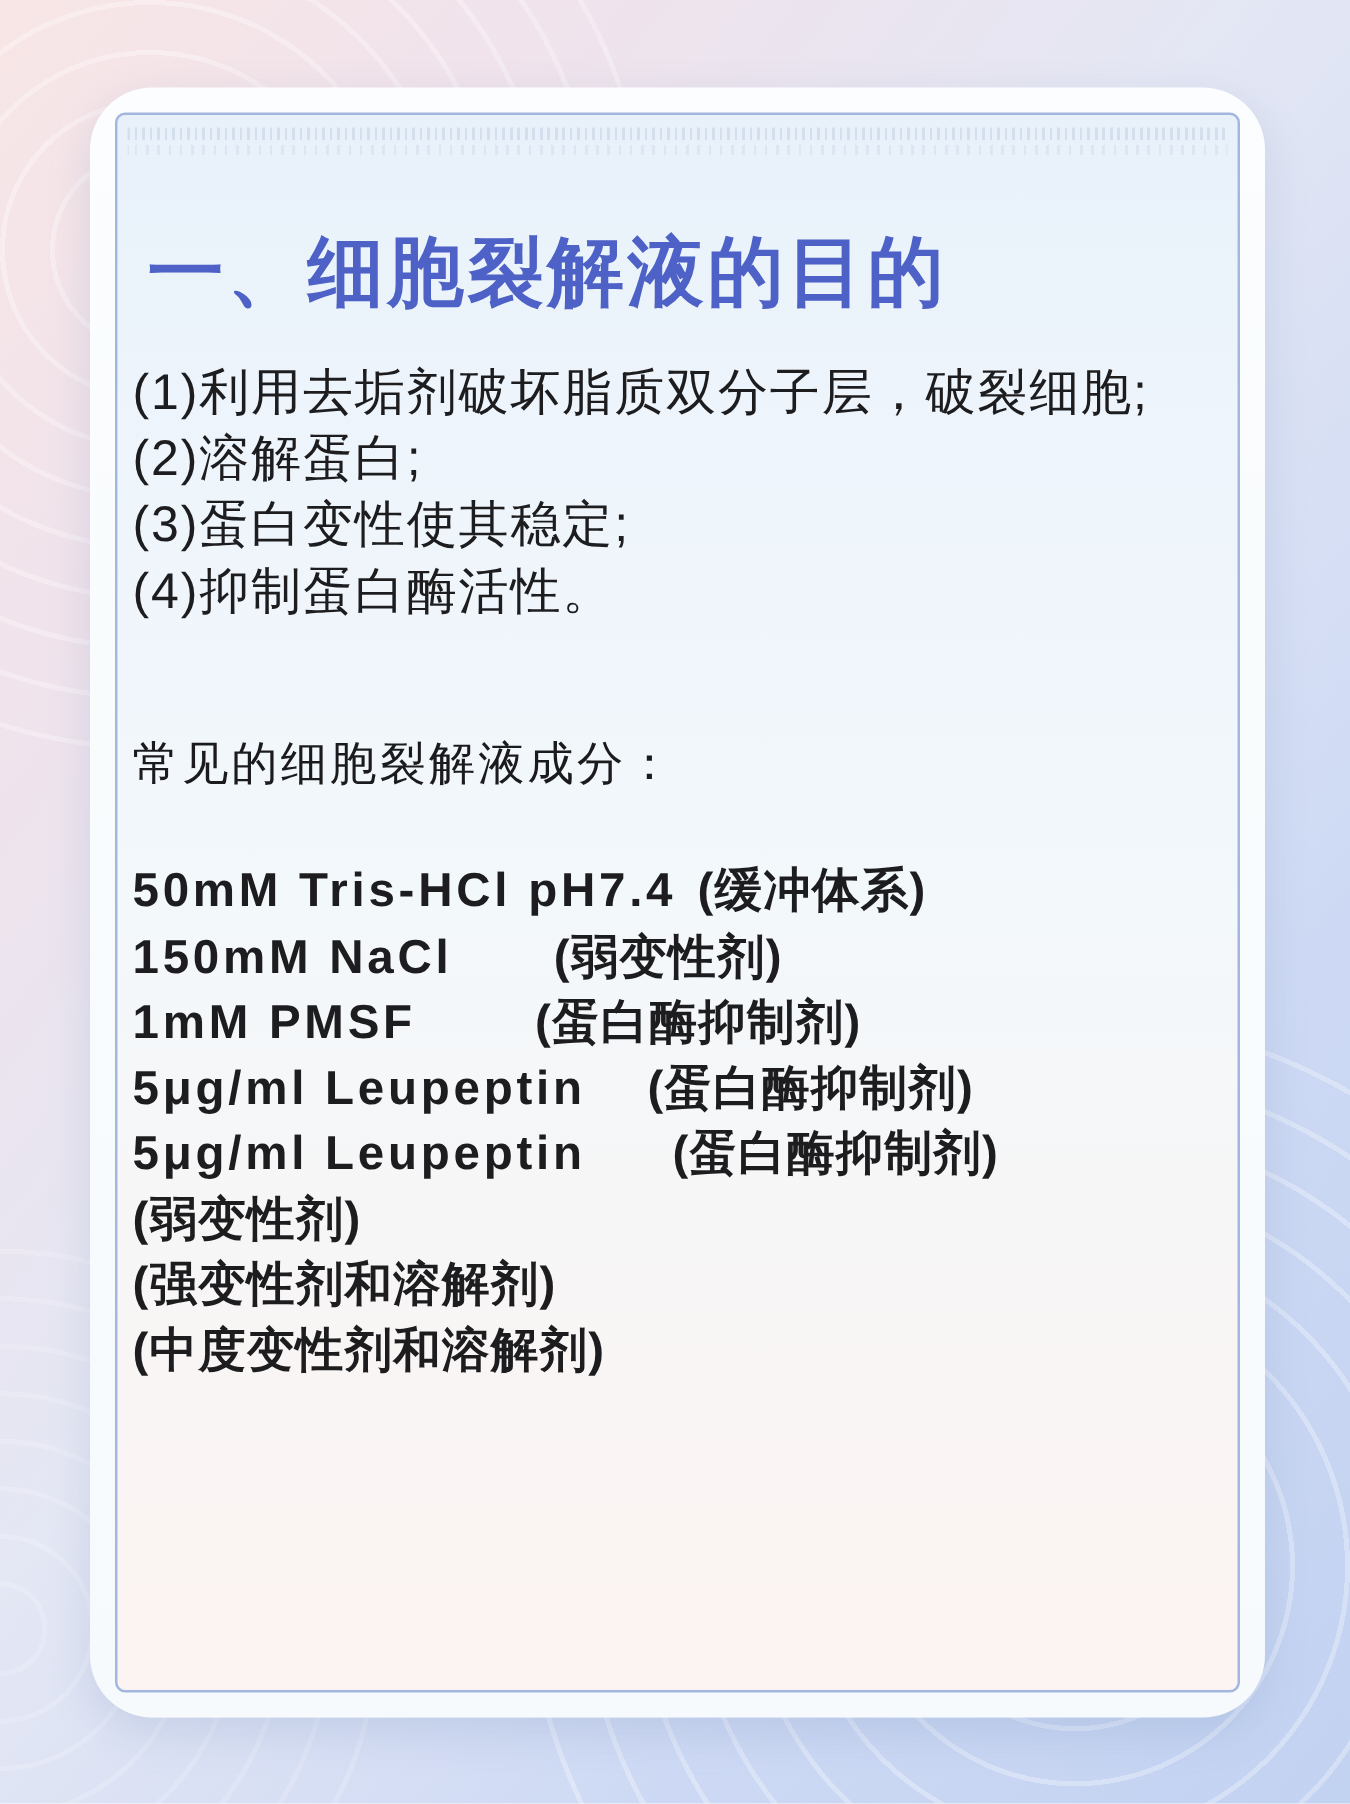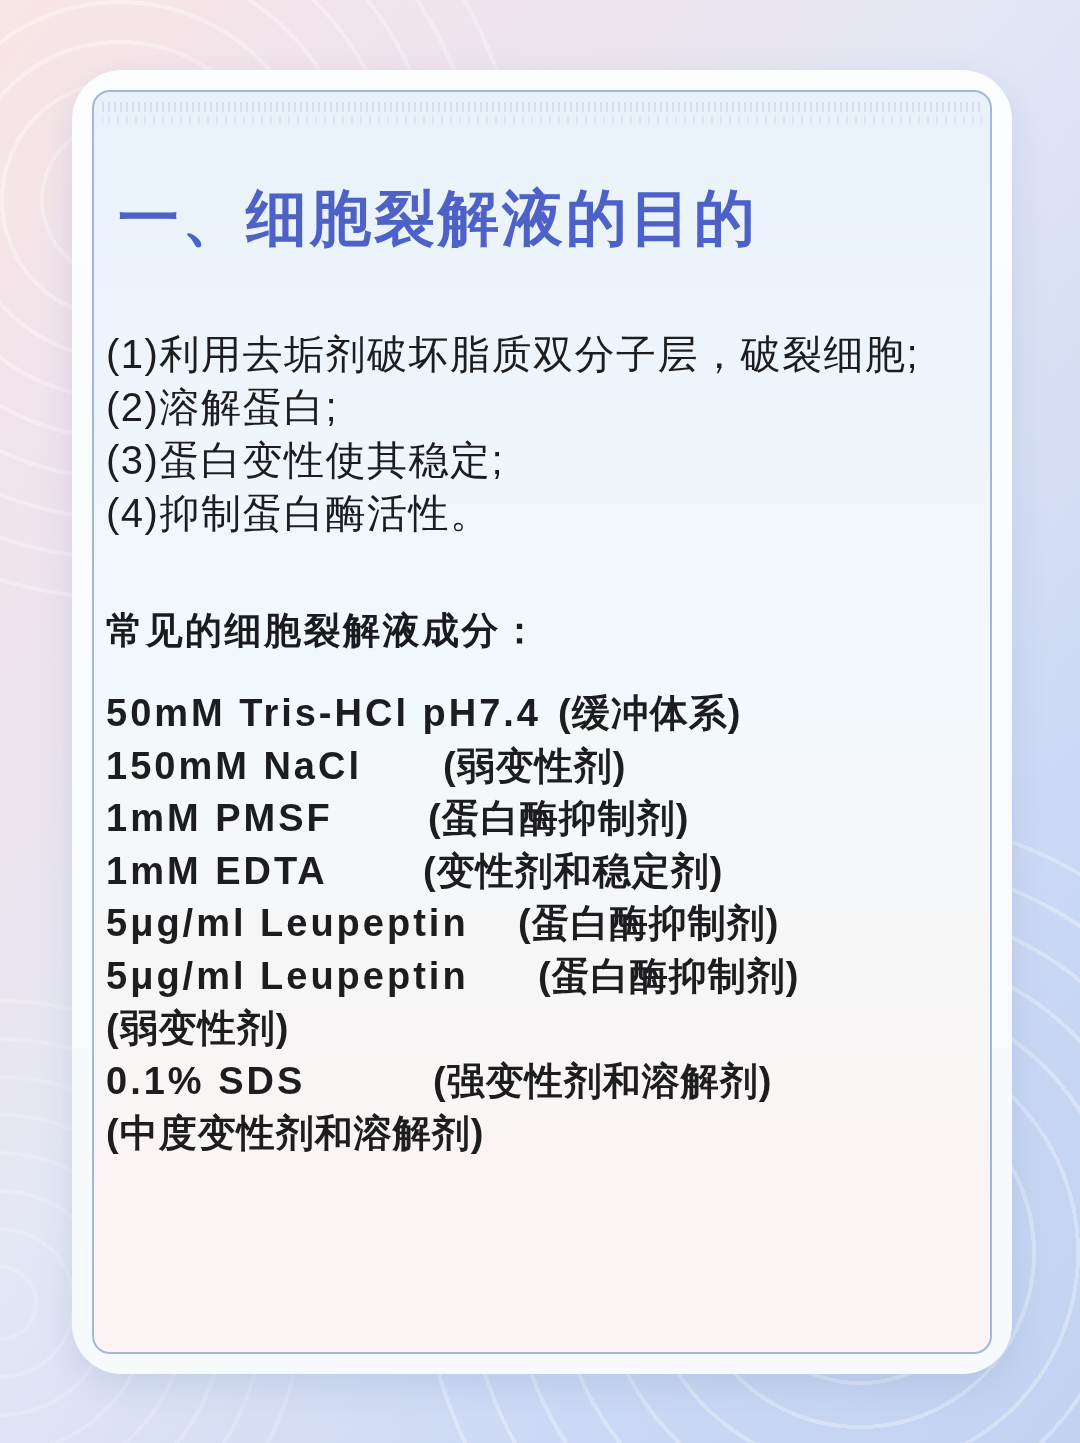--- a/index.html
+++ b/index.html
@@ -38,21 +38,21 @@
     position: absolute;
     left: 72px; top: 70px;
     width: 940px; height: 1304px;
     border-radius: 50px;
     background: linear-gradient(180deg, #fbfdfe 0%, #f6fafc 100%);
     box-shadow: 0 12px 34px rgba(110, 135, 180, 0.20);
   }
   .panel {
     position: absolute;
     left: 20px; top: 20px; right: 20px; bottom: 20px;
-    border-radius: 18px;
+    border-radius: 8px;
     border: 2px solid #a3b7de;
     background: linear-gradient(180deg, #e8f1fa 0%, #edf4fb 18%, #f3f8fb 50%, #f9f5f4 82%, #fcf4f3 100%);
     overflow: hidden;
   }
   .watermark {
     position: absolute;
     left: 8px; right: 8px; top: 8px; height: 26px;
     background-image:
       repeating-linear-gradient(90deg, rgba(120,140,180,0.22) 0 2px, rgba(120,140,180,0) 2px 6px),
       repeating-linear-gradient(90deg, rgba(120,140,180,0.14) 0 2px, rgba(120,140,180,0) 2px 9px);
@@ -74,31 +74,29 @@
     white-space: nowrap;
   }
   .purposes {
     position: absolute;
     left: 12px; top: 196px;
     color: #1d1d1f;
     font-size: 40px;
     line-height: 53px;
     letter-spacing: 1.5px;
     white-space: nowrap;
-    margin-top: 40px;
   }
   .heading {
     position: absolute;
     left: 12px; top: 494px;
     color: #1b1b1d;
     font-size: 37px;
-    font-weight: 700;
+    font-weight: 400;
     letter-spacing: 2.5px;
     white-space: nowrap;
-    margin-top: 20px;
   }
   .components {
     position: absolute;
     left: 12px; top: 595px; right: 6px;
     color: #1d1d1f;
     font-size: 38px;
     line-height: 52.5px;
     font-weight: bold;
   }
   .comp-row {
@@ -144,36 +142,31 @@
         </div>
         <div class="comp-row">
           <span class="comp-name" style="min-width:337px">150mM NaCl</span>
           <span class="comp-note">(弱变性剂)</span>
         </div>
         <div class="comp-row">
           <span class="comp-name" style="min-width:322px">1mM PMSF</span>
           <span class="comp-note">(蛋白酶抑制剂)</span>
         </div>
         <div class="comp-row">
-          <span class="comp-name" style="min-width:317px">1mM EDTA</span>
-          <span class="comp-note">(变性剂和稳定剂)</span>
-        </div>
-        <div class="comp-row">
           <span class="comp-name" style="min-width:412px">5μg/ml Leupeptin</span>
           <span class="comp-note">(蛋白酶抑制剂)</span>
         </div>
         <div class="comp-row">
           <span class="comp-name" style="min-width:432px">5μg/ml Leupeptin</span>
           <span class="comp-note">(蛋白酶抑制剂)</span>
         </div>
         <div class="comp-row">
           <span class="comp-note">(弱变性剂)</span>
         </div>
         <div class="comp-row">
-          <span class="comp-name" style="min-width:327px">0.1% SDS</span>
           <span class="comp-note">(强变性剂和溶解剂)</span>
         </div>
         <div class="comp-row">
           <span class="comp-note">(中度变性剂和溶解剂)</span>
         </div>
       </div>
     </div>
   </div>
 </div>
 

